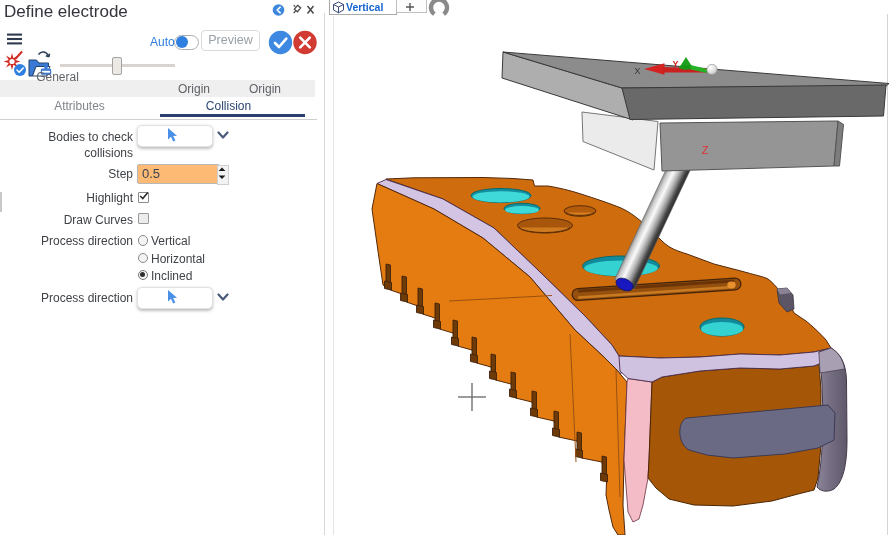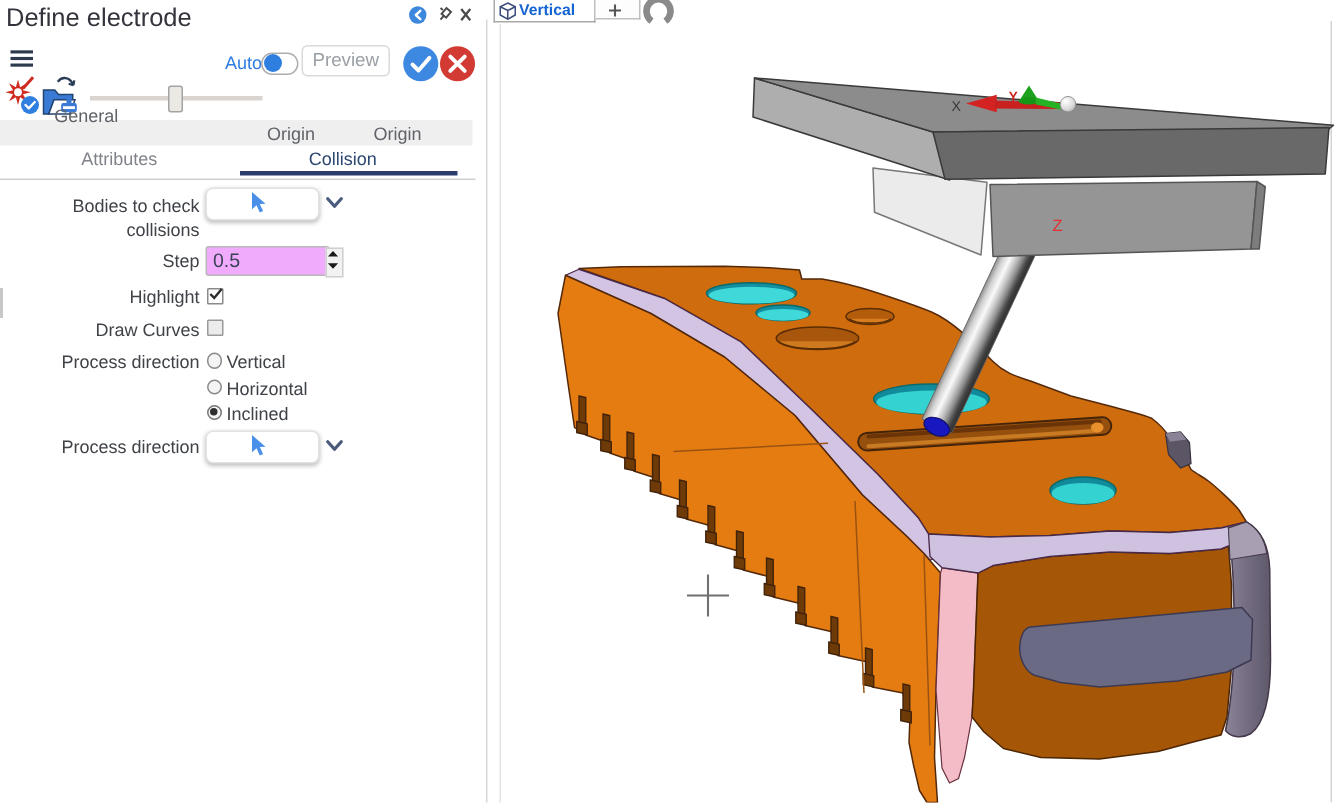--- a/index.html
+++ b/index.html
@@ -76,21 +76,21 @@
   <div class="rlbl" style="top:146px;">collisions</div>
   <div class="abs" style="left:137px;top:125px;width:74px;height:20px;background:#fff;border:1px solid #e2e2e2;border-radius:5px;box-shadow:0 1.5px 3px rgba(0,0,0,0.25);"></div>
   <svg class="abs" style="left:165px;top:127px;" width="16" height="17" viewBox="0 0 16 17">
     <path d="M3 1 L3 12.5 L6 9.8 L8.2 14.6 L10.4 13.6 L8.2 9 L12 8.8 Z" fill="#4a90e8"></path>
   </svg>
   <svg class="abs" style="left:217px;top:131px;" width="12" height="9" viewBox="0 0 12 9">
     <path d="M1.5 1.5 L6 6.5 L10.5 1.5" fill="none" stroke="#4a5b7c" stroke-width="2.2" stroke-linecap="round" stroke-linejoin="round"></path>
   </svg>
 
   <div class="rlbl" style="top:167px;">Step</div>
-  <div class="abs" style="left:137px;top:164px;width:77px;height:18px;background:#f0abfc;border:1px solid #b8b8b8;border-radius:2px;
+  <div class="abs" style="left:137px;top:164px;width:77px;height:18px;background:#fdba74;border:1px solid #b8b8b8;border-radius:2px;
        font-size:13px;color:#3a4254;line-height:18px;padding-left:4px;">0.5</div>
   <div class="abs" style="left:216.5px;top:164.5px;width:10px;height:18px;background:#f2f2f2;border:1px solid #cfcfcf;"></div>
   <svg class="abs" style="left:217px;top:166px;" width="10" height="16" viewBox="0 0 10 16">
     <path d="M1.6 5 L5 1.4 L8.4 5 Z" fill="#1a1a1a"></path>
     <path d="M1.6 9.5 L5 13.1 L8.4 9.5 Z" fill="#1a1a1a"></path>
   </svg>
 
   <div class="rlbl" style="top:191px;">Highlight</div>
   <div class="abs" style="left:138px;top:191.5px;width:9px;height:9px;background:#fff;border:1px solid #8a8a8a;border-radius:1px;"></div>
   <svg class="abs" style="left:138px;top:190px;" width="12" height="12" viewBox="0 0 12 12">

